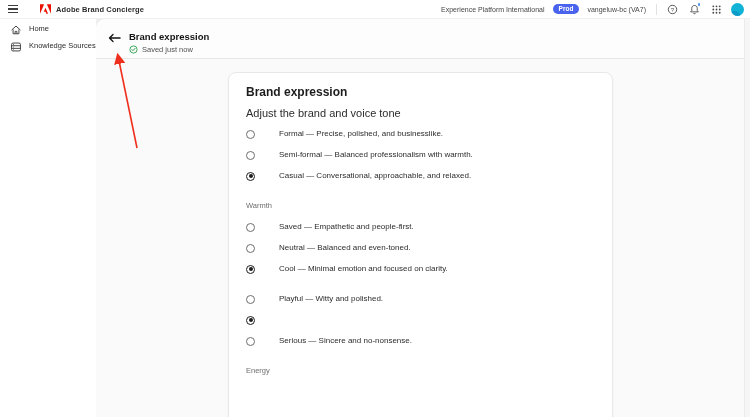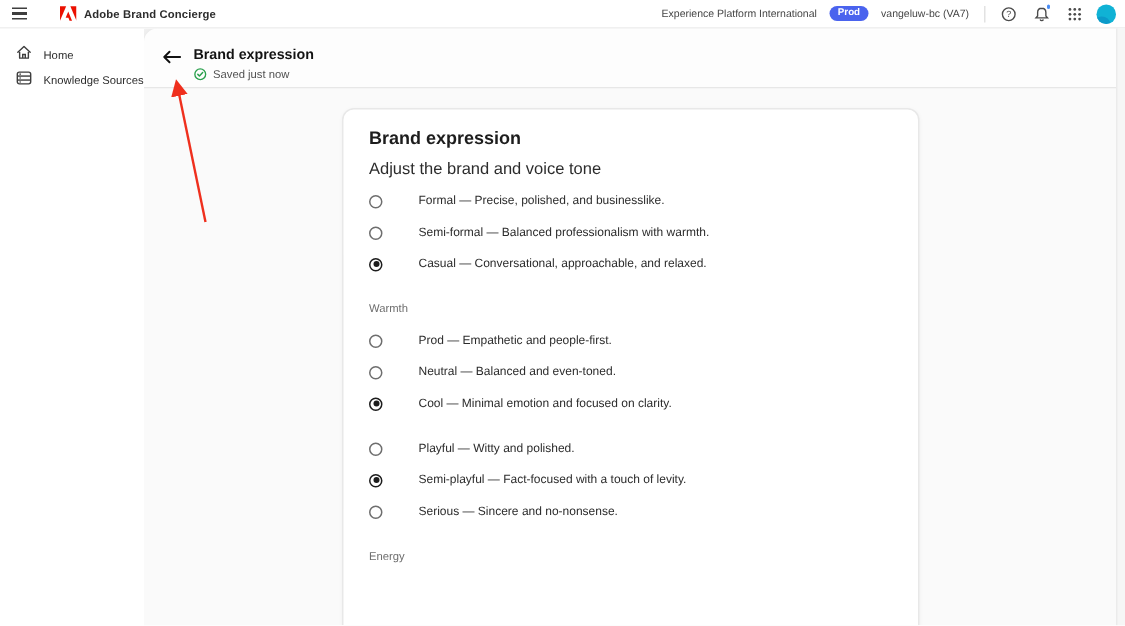--- a/index.html
+++ b/index.html
@@ -25,21 +25,21 @@
     display:flex; align-items:center; justify-content:center; position:relative; }
   .bell-dot { position:absolute; top:0px; right:0px; width:4.5px; height:4.5px;
     border-radius:50%; background:#4a8df5; border:1px solid #fff; }
   .avatar { width:13px; height:13px; border-radius:50%; background:#10b2d5; border:none;
     cursor:pointer; overflow:hidden; position:relative; }
   .avatar::after{ content:""; position:absolute; left:-2px; bottom:-4px; width:11px; height:9px;
     border-radius:50%; background:#0b93c6; opacity:.8; }
 
   
   .sidebar { position:absolute; top:19px; left:0; width:96px; bottom:0; background:#fff; z-index:2; padding-top:5px;}
-  .side-item { display:flex; align-items:flex-end; gap:7px; height:17px; padding-left:10px;
+  .side-item { display:flex; align-items:flex-start; gap:7px; height:17px; padding-left:10px;
     border:none; background:none; width:100%; cursor:pointer; }
   .side-item span.lbl { font-size:7.5px; color:#2c2c2c; white-space:nowrap; }
 
   
   .main-bg { position:absolute; top:19px; left:96px; right:0; bottom:0; background:#f1f1f1; }
   .main-panel { position:absolute; top:19px; left:96px; right:0; bottom:0; background:#fafafa;
     border-top-left-radius:9px; box-shadow:0 0 4px rgba(0,0,0,.05); overflow:hidden; }
   .page-header { height:40px; background:#fdfdfd; border-bottom:1px solid #e7e7e7;
     display:flex; align-items:flex-start; padding:13px 0 0 10px; gap:6px;
     border-top-left-radius:9px; }
@@ -187,40 +187,39 @@
           <div class="radio-row">
             <span class="radio selected"></span>
             <span class="radio-label">Casual — Conversational, approachable, and relaxed.</span>
           </div>
         </div>
 
         <div class="group">
           <div class="group-label">Warmth</div>
           <div class="radio-row">
             <span class="radio"></span>
-            <span class="radio-label">Prod — Empathetic and people-first.</span>
+            <span class="radio-label">Saved — Empathetic and people-first.</span>
           </div>
           <div class="radio-row">
             <span class="radio"></span>
             <span class="radio-label">Neutral — Balanced and even-toned.</span>
           </div>
           <div class="radio-row">
             <span class="radio selected"></span>
             <span class="radio-label">Cool — Minimal emotion and focused on clarity.</span>
           </div>
         </div>
 
         <div class="group">
           <div class="radio-row">
             <span class="radio"></span>
             <span class="radio-label">Playful — Witty and polished.</span>
           </div>
           <div class="radio-row">
             <span class="radio selected"></span>
-            <span class="radio-label">Semi-playful — Fact-focused with a touch of levity.</span>
           </div>
           <div class="radio-row">
             <span class="radio"></span>
             <span class="radio-label">Serious — Sincere and no-nonsense.</span>
           </div>
         </div>
 
         <div class="group">
           <div class="group-label">Energy</div>
 

